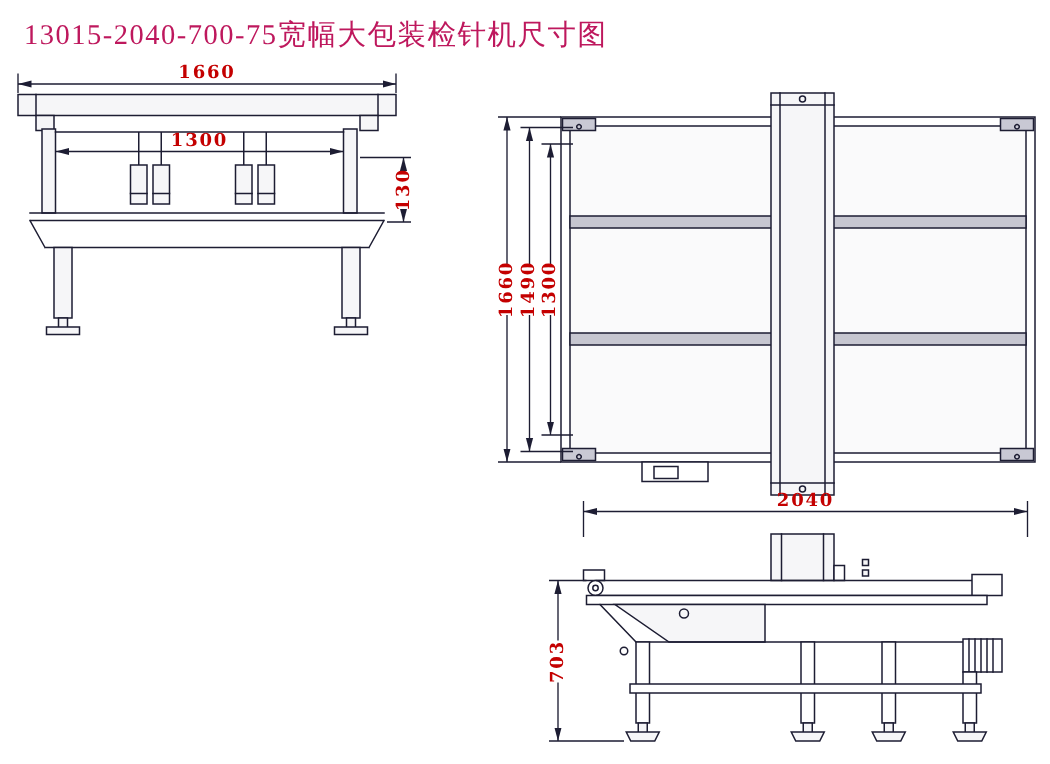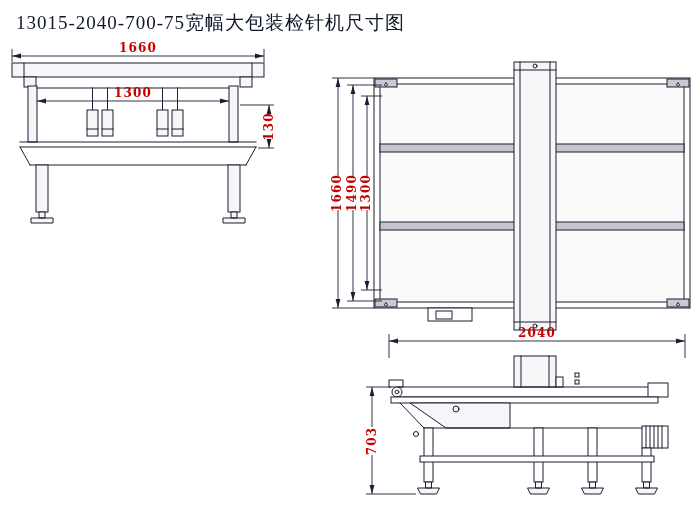--- a/index.html
+++ b/index.html
@@ -1,18 +1,18 @@
 <!DOCTYPE html>
 <html><head>
 <meta charset="utf-8">
 <style>
   html,body{margin:0;padding:0;background:#fff;}
   .stage{position:relative;width:700px;height:509px;background:#ffffff;overflow:hidden;
          font-family:"Liberation Serif",serif;}
-  .title{position:absolute;left:16px;top:10px;font-size:19px;color:#0f172a;
+  .title{position:absolute;left:16px;top:10px;font-size:19px;color:#be185d;
          letter-spacing:1px;white-space:nowrap;}
   svg{position:absolute;left:0;top:0;}
   .ln{stroke:#1d1d33;stroke-width:1;fill:none;stroke-linecap:square;}
   .pt{stroke:#1d1d33;stroke-width:1;fill:#f6f6f8;}
   .wt{stroke:#1d1d33;stroke-width:1;fill:#ffffff;}
   .pn{stroke:#1d1d33;stroke-width:1;fill:#fafafb;}
   .bar{stroke:#1d1d33;stroke-width:1;fill:#c6c6d0;}
   .pl{stroke:#1d1d33;stroke-width:1;fill:#c9c9d4;}
   .dim{stroke:#1d1d33;stroke-width:0.9;fill:none;}
   .dtx{fill:#c40000;font:bold 12px "DejaVu Serif",serif;letter-spacing:1.2px;text-anchor:middle;}

